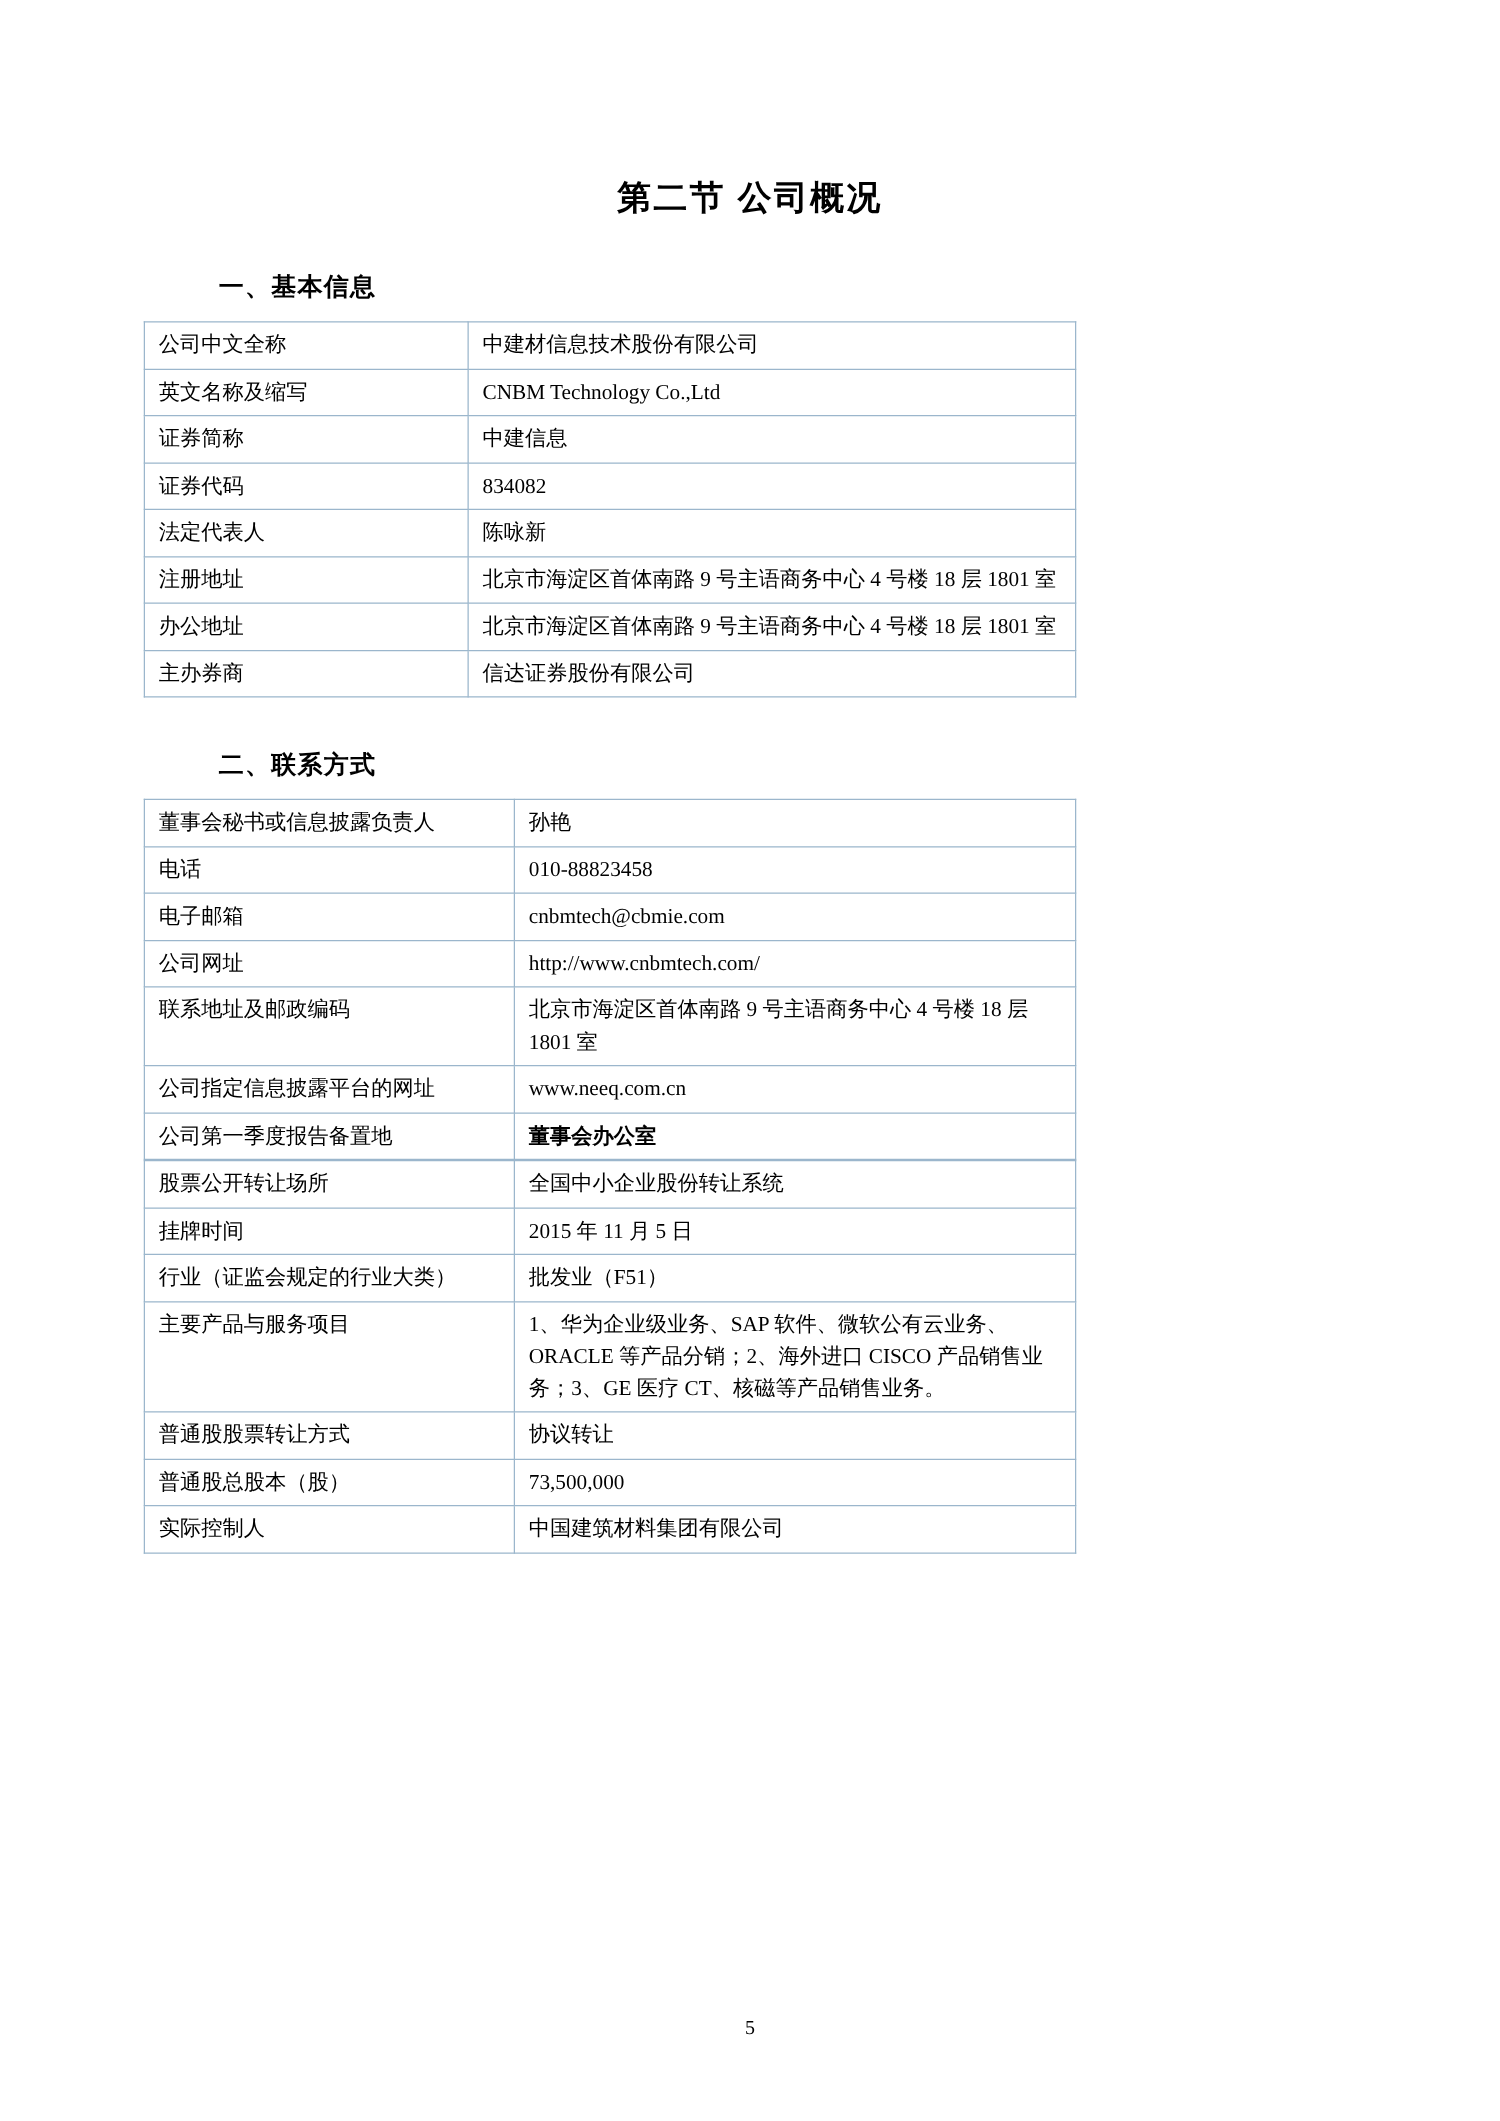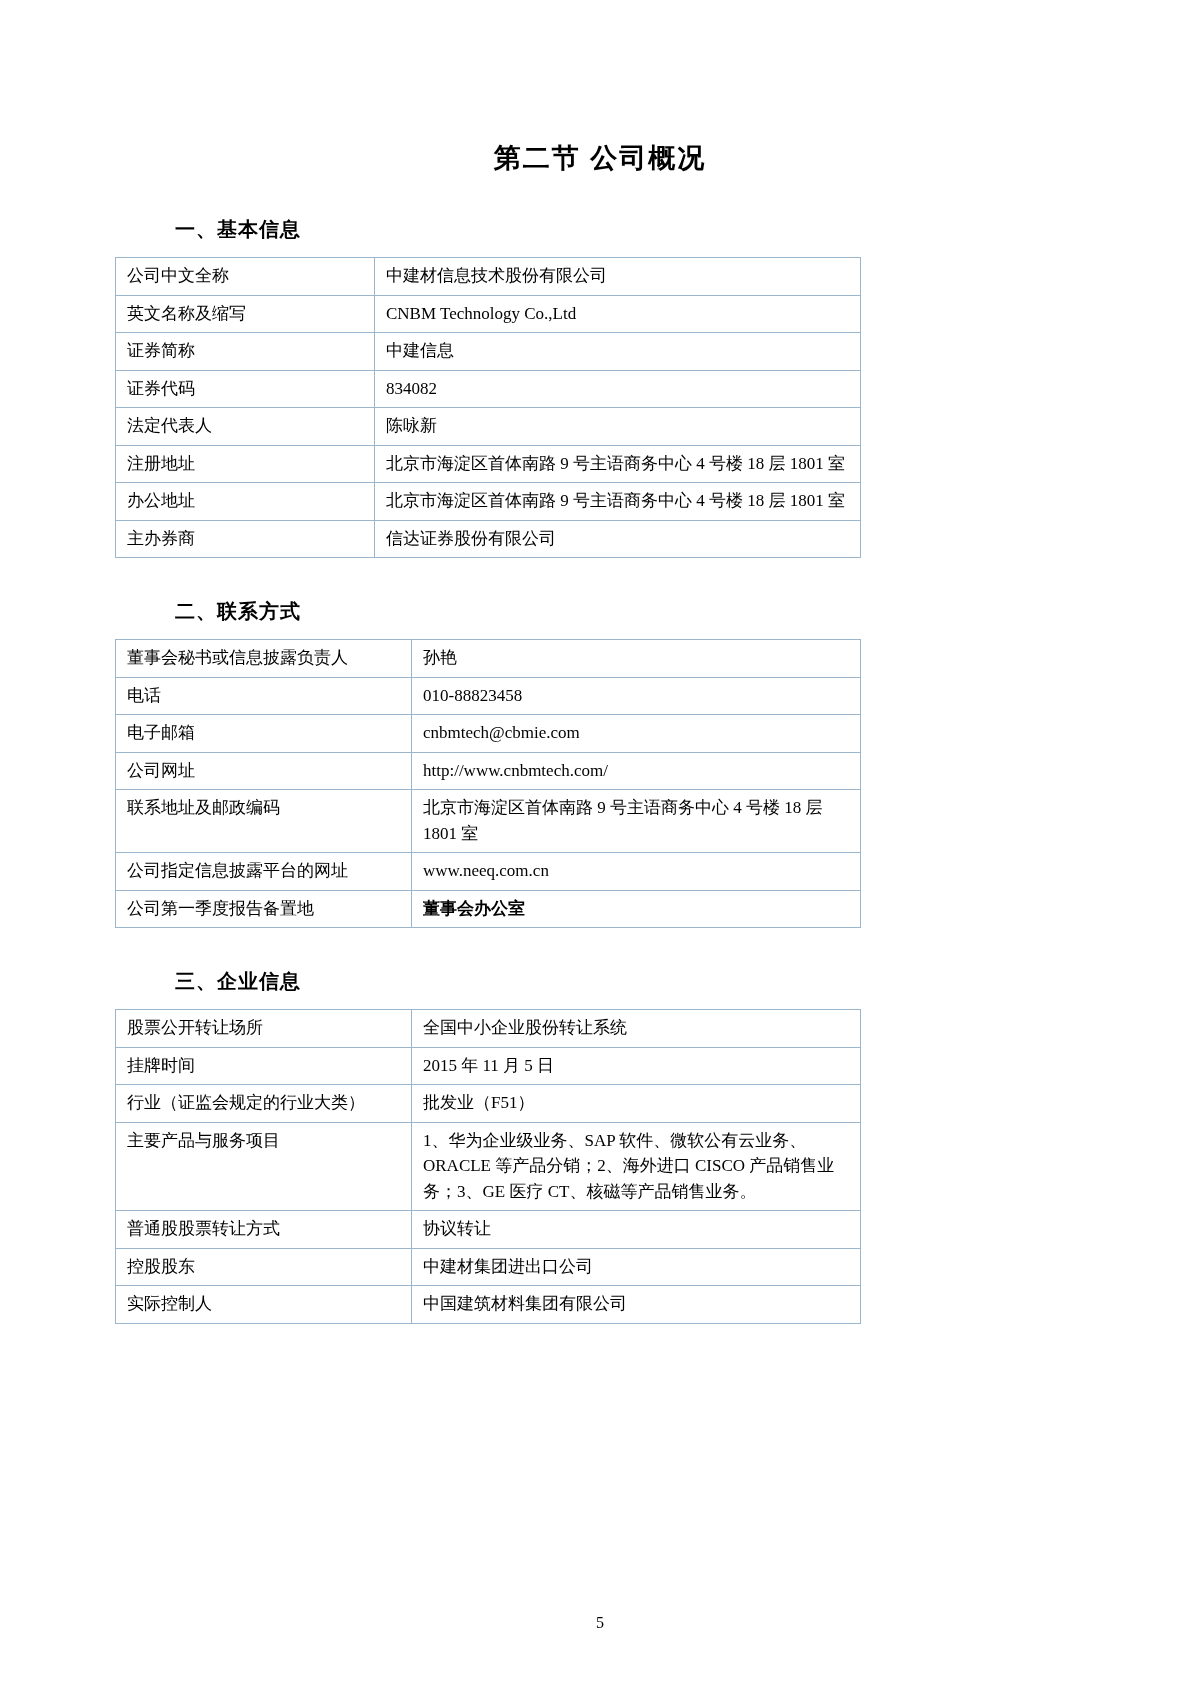--- a/index.html
+++ b/index.html
@@ -150,21 +150,20 @@
         <td class="label">公司指定信息披露平台的网址</td>
         <td>www.neeq.com.cn</td>
       </tr>
       <tr>
         <td class="label">公司第一季度报告备置地</td>
         <td class="bold multiline">董事会办公室</td>
       </tr>
     </tbody>
   </table>
 
-  <div class="section-heading">三、企业信息</div>
   <table class="info t3">
     <tbody>
       <tr>
         <td class="label">股票公开转让场所</td>
         <td>全国中小企业股份转让系统</td>
       </tr>
       <tr>
         <td class="label">挂牌时间</td>
         <td>2015 年 11 月 5 日</td>
       </tr>
@@ -174,22 +173,22 @@
       </tr>
       <tr>
         <td class="label">主要产品与服务项目</td>
         <td class="multiline">1、华为企业级业务、SAP 软件、微软公有云业务、ORACLE 等产品分销；2、海外进口 CISCO 产品销售业务；3、GE 医疗 CT、核磁等产品销售业务。</td>
       </tr>
       <tr>
         <td class="label">普通股股票转让方式</td>
         <td>协议转让</td>
       </tr>
       <tr>
-        <td class="label">控股股东</td>
-        <td>中建材集团进出口公司</td>
+        <td class="label">普通股总股本（股）</td>
+        <td>73,500,000</td>
       </tr>
       <tr>
         <td class="label">实际控制人</td>
         <td>中国建筑材料集团有限公司</td>
       </tr>
     </tbody>
   </table>
 
   <div class="pagenum">5</div>
 

